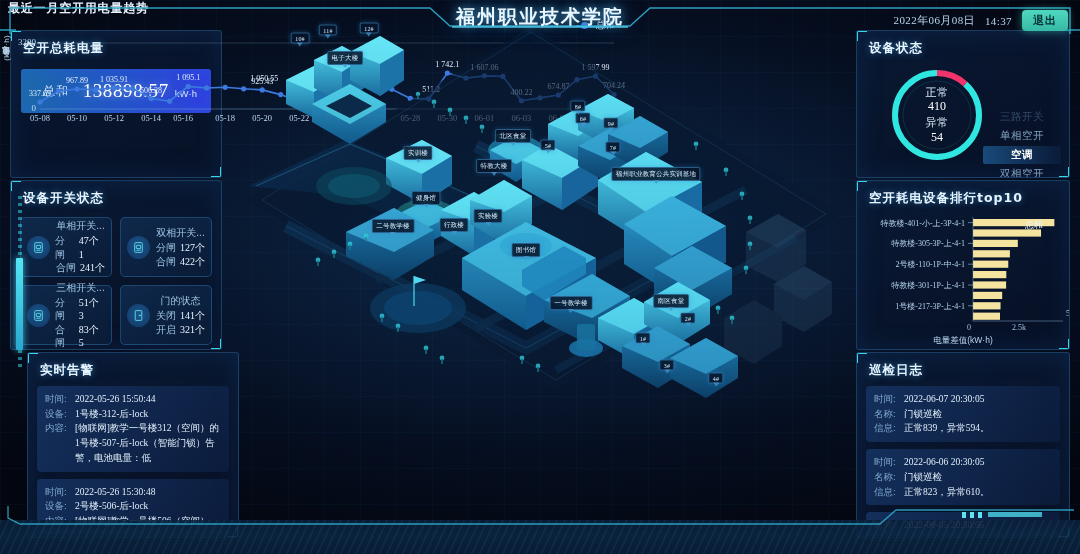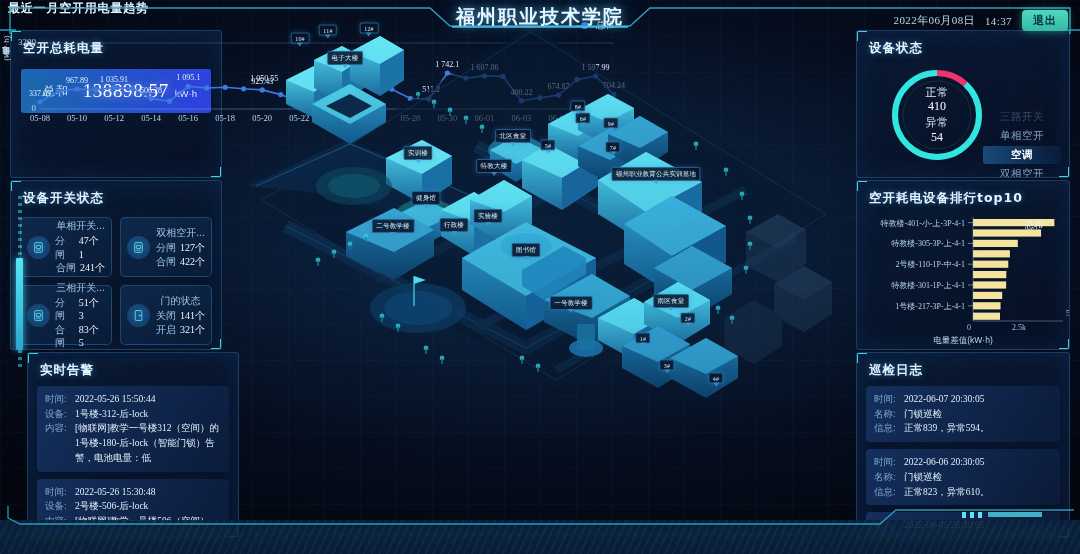--- a/index.html
+++ b/index.html
@@ -544,21 +544,21 @@
         </div>
         <div class="sw-card">
           <div class="sw-icon">
             <svg viewBox="0 0 24 24" fill="none" stroke="#5fe3f3" stroke-width="1.6">
               <rect x="5" y="3" width="14" height="18" rx="2"></rect>
               <rect x="8" y="8" width="8" height="6" rx="1"></rect>
               <line x1="8" y1="17" x2="16" y2="17"></line>
             </svg>
           </div>
           <div class="sw-body">
-            <div class="sw-name">双相空开...</div>
+            <div class="sw-name">双相开关...</div>
             <div class="sw-row">
               <span class="k">分闸</span>
               <span class="v">127个</span>
             </div>
             <div class="sw-row">
               <span class="k">合闸</span>
               <span class="v">422个</span>
             </div>
           </div>
         </div>
@@ -611,21 +611,21 @@
           <div class="al-line">
             <span class="al-k">时间:</span>
             <span class="al-v">2022-05-26 15:50:44</span>
           </div>
           <div class="al-line">
             <span class="al-k">设备:</span>
             <span class="al-v">1号楼-312-后-lock</span>
           </div>
           <div class="al-line">
             <span class="al-k">内容:</span>
-            <span class="al-v wrap">[物联网]教学一号楼312（空间）的1号楼-180-后-lock（智能门锁）告警，电池电量：低</span>
+            <span class="al-v wrap">[物联网]教学一号楼312（空间）的1号楼-507-后-lock（智能门锁）告警，电池电量：低</span>
           </div>
         </div>
         <div class="alarm-item">
           <div class="al-line">
             <span class="al-k">时间:</span>
             <span class="al-v">2022-05-26 15:30:48</span>
           </div>
           <div class="al-line">
             <span class="al-k">设备:</span>
             <span class="al-v">2号楼-506-后-lock</span>
@@ -789,21 +789,21 @@
       <div class="tr-ylabel">电量差值(kW·h)</div>
       <div id="trend-yticks">
           <div class="tr-ytick" style="left: 10px; top: 16px; width: 26px; text-align: right;">3200</div>
           <div class="tr-ytick" style="left: 10px; top: 82px; width: 26px; text-align: right;">0</div>
         </div>
       <div id="trend-xticks">
           <div class="tr-xtick" style="left: 25px; top: 92px; width: 30px; text-align: center;">05-08</div>
           <div class="tr-xtick" style="left: 62.0323px; top: 92px; width: 30px; text-align: center;">05-10</div>
           <div class="tr-xtick" style="left: 99.0645px; top: 92px; width: 30px; text-align: center;">05-12</div>
           <div class="tr-xtick" style="left: 136.097px; top: 92px; width: 30px; text-align: center;">05-14</div>
-          <div class="tr-xtick" style="left: 173.129px; top: 92px; width: 30px; text-align: center;">05-16</div>
+          <div class="tr-xtick" style="left: 173.129px; top: 92px; width: 30px; text-align: left;">05-16</div>
           <div class="tr-xtick" style="left: 210.161px; top: 92px; width: 30px; text-align: center;">05-18</div>
           <div class="tr-xtick" style="left: 247.194px; top: 92px; width: 30px; text-align: center;">05-20</div>
           <div class="tr-xtick" style="left: 284.226px; top: 92px; width: 30px; text-align: center;">05-22</div>
           <div class="tr-xtick" style="left: 321.258px; top: 92px; width: 30px; text-align: center;">05-24</div>
           <div class="tr-xtick" style="left: 358.29px; top: 92px; width: 30px; text-align: center;">05-26</div>
           <div class="tr-xtick" style="left: 395.323px; top: 92px; width: 30px; text-align: center;">05-28</div>
           <div class="tr-xtick" style="left: 432.355px; top: 92px; width: 30px; text-align: center;">05-30</div>
           <div class="tr-xtick" style="left: 469.387px; top: 92px; width: 30px; text-align: center;">06-01</div>
           <div class="tr-xtick" style="left: 506.419px; top: 92px; width: 30px; text-align: center;">06-03</div>
           <div class="tr-xtick" style="left: 543.452px; top: 92px; width: 30px; text-align: center;">06-05</div>

